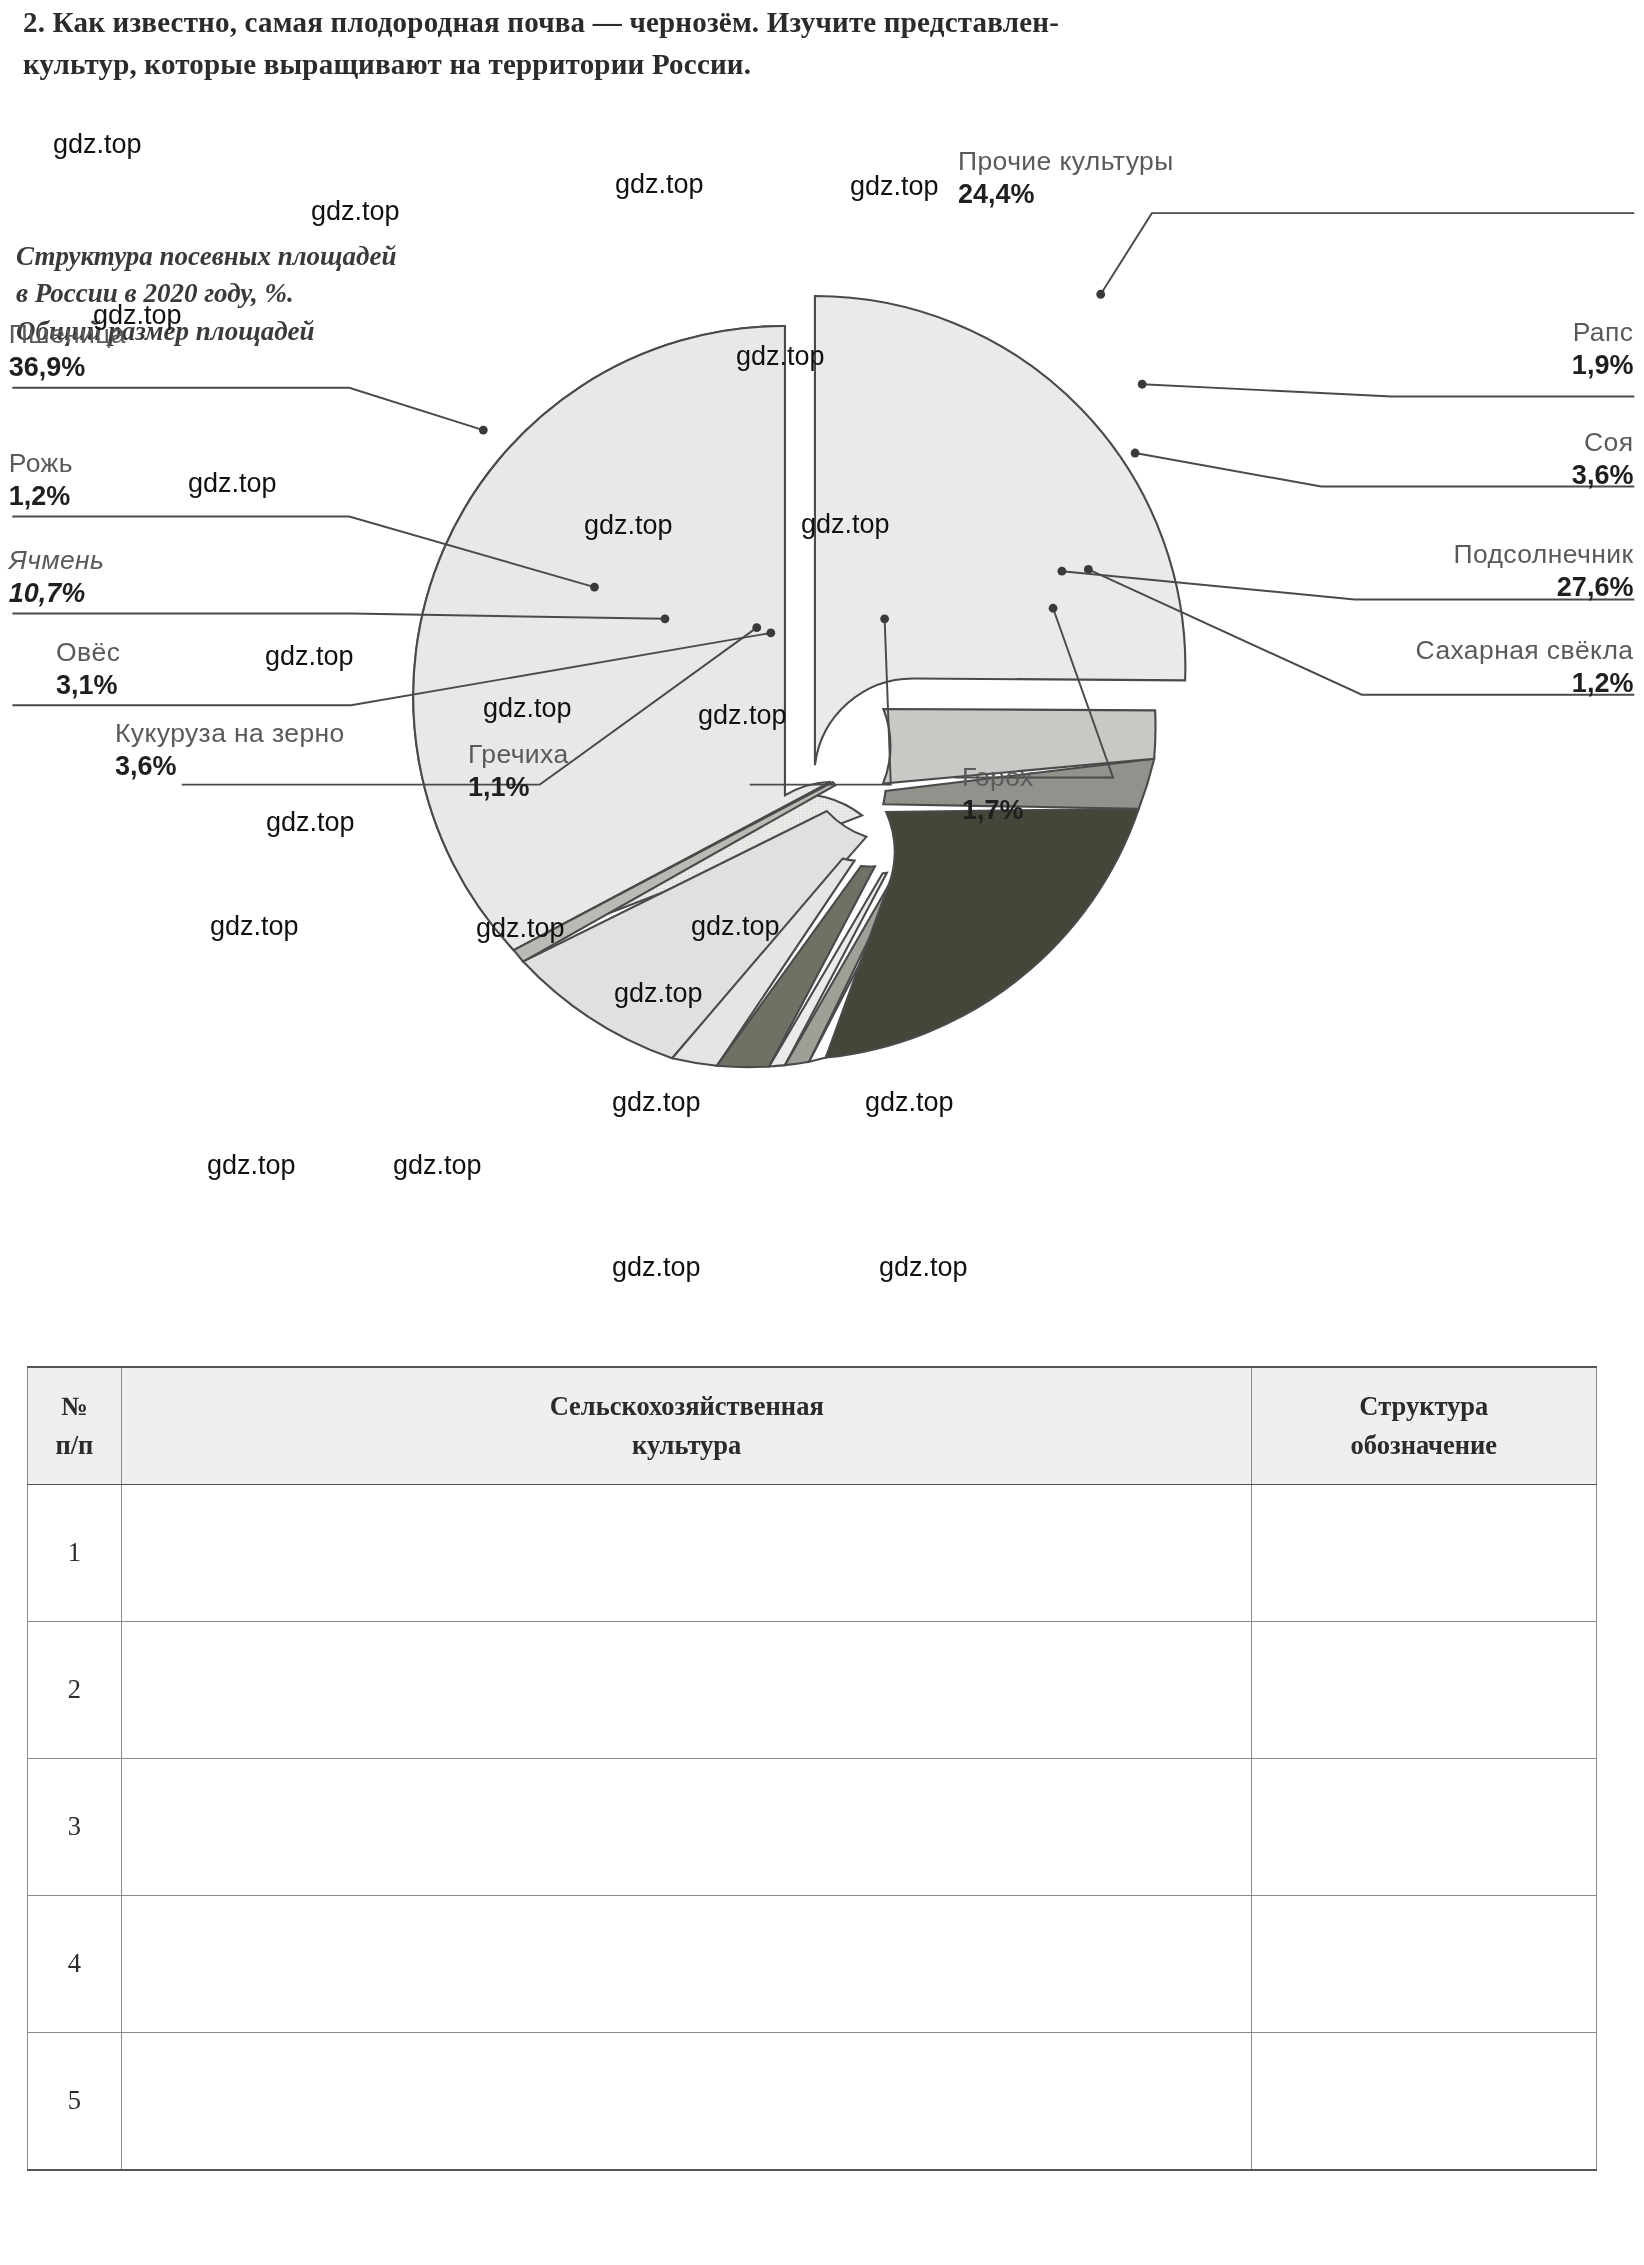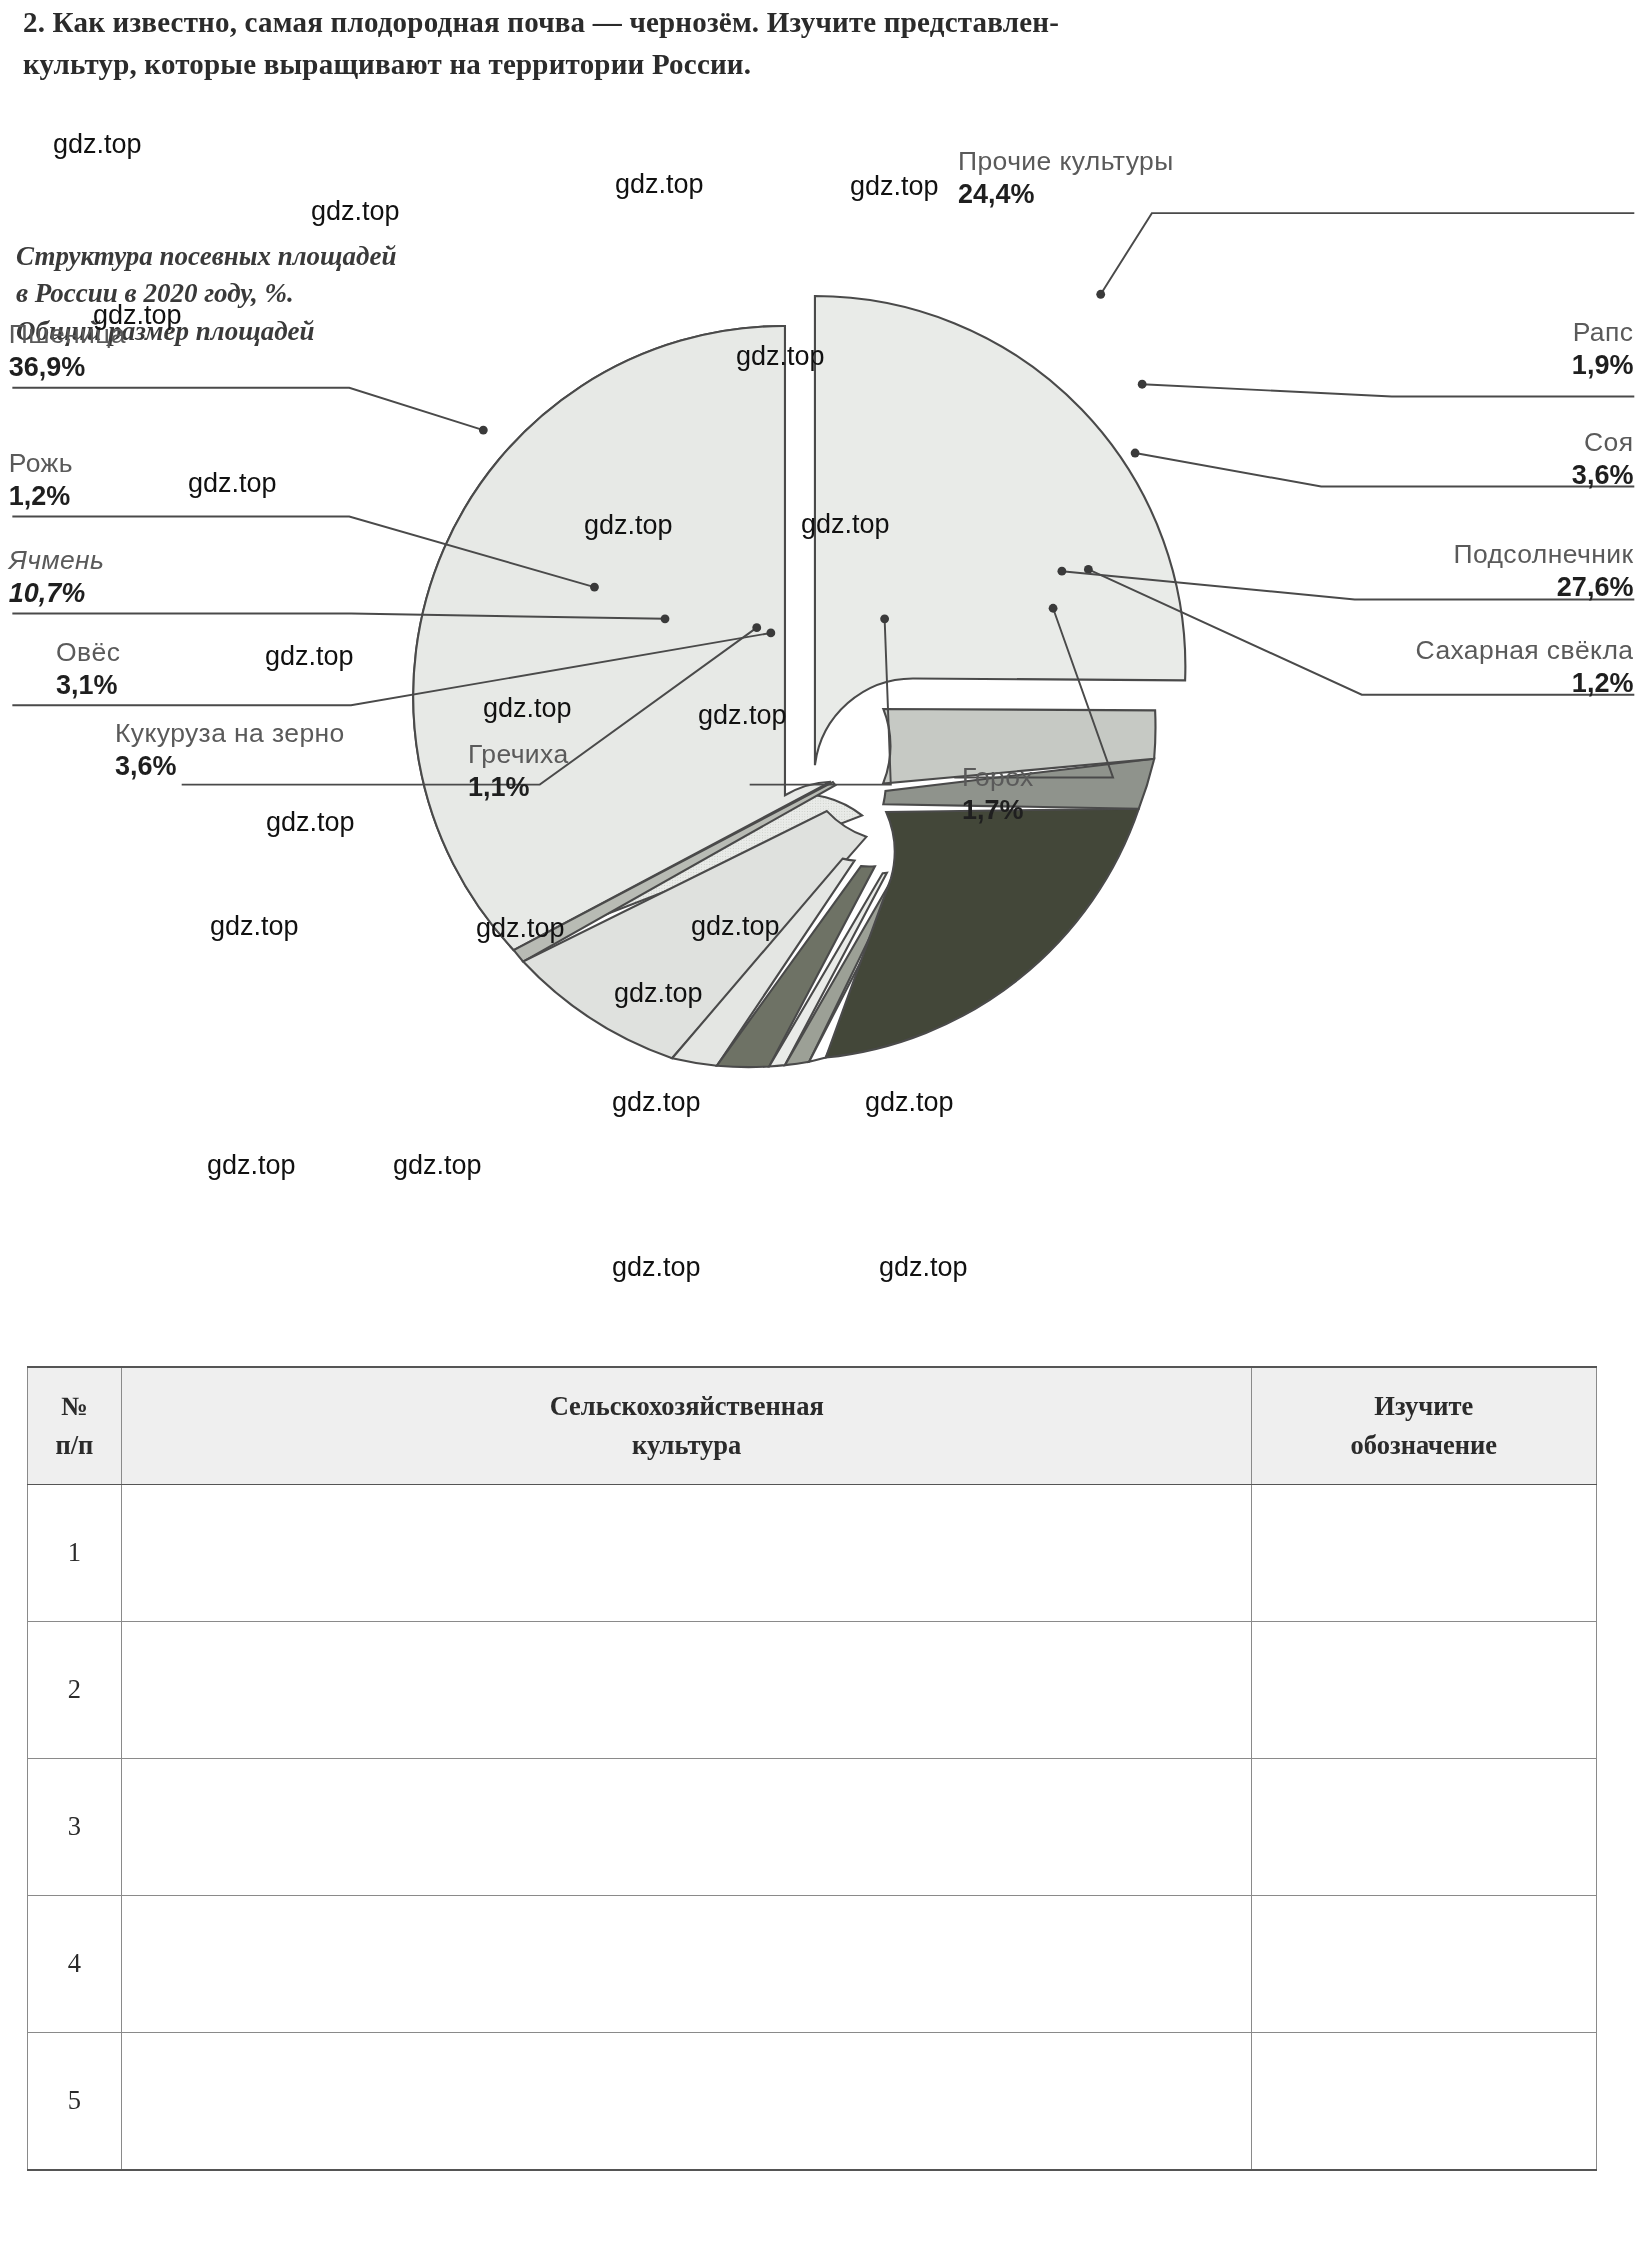--- a/index.html
+++ b/index.html
@@ -286,21 +286,21 @@
     <tr>
       <th class="col-num">
         <div>№</div>
         <div>п/п</div>
       </th>
       <th class="col-crop">
         <div>Сельскохозяйственная</div>
         <div>культура</div>
       </th>
       <th class="col-mark">
-        <div>Изучите</div>
+        <div>Структура</div>
         <div>обозначение</div>
       </th>
     </tr>
   </thead>
   <tbody>
     <tr>
       <td class="col-num">1</td>
       <td class="col-crop"></td>
       <td class="col-mark"></td>
     </tr>

